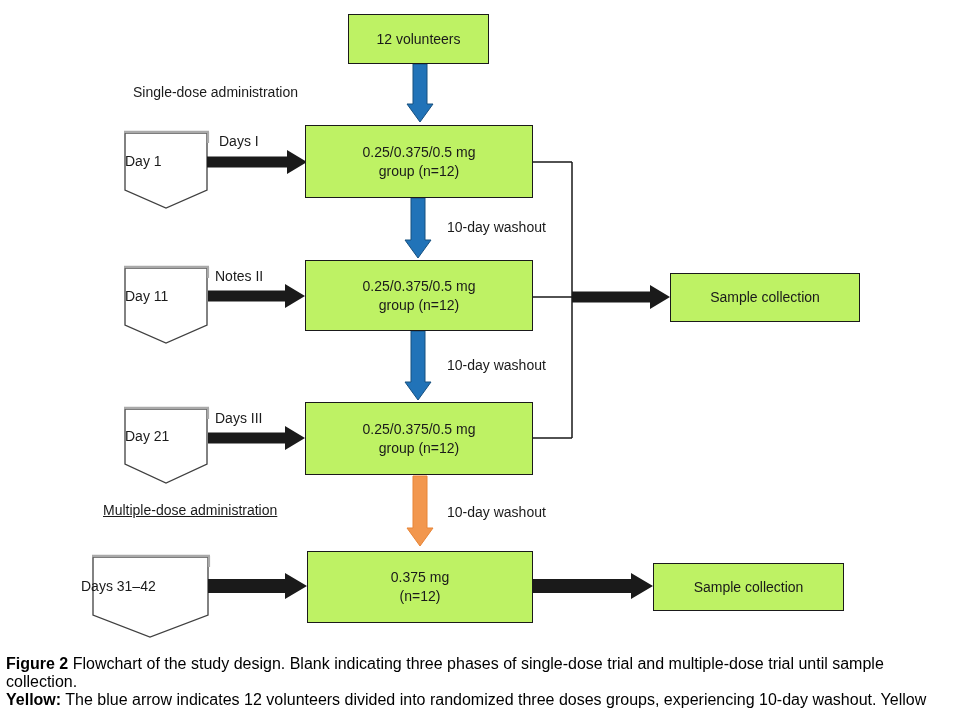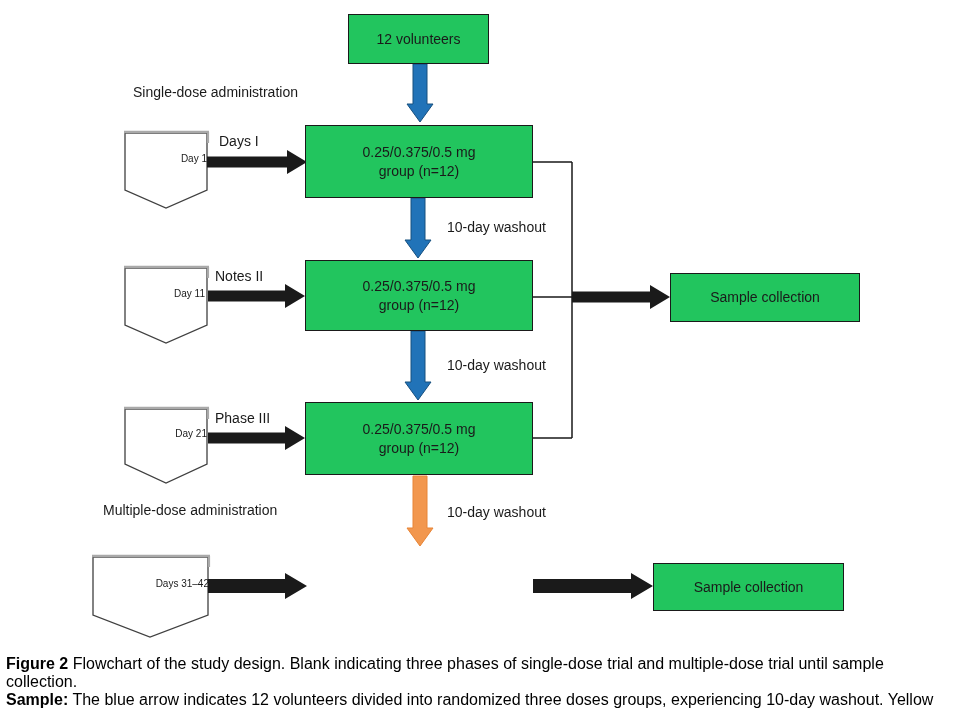--- a/index.html
+++ b/index.html
@@ -1,21 +1,21 @@
 <!DOCTYPE html>
 <html><head>
 <meta charset="utf-8">
 <style>
   html,body{margin:0;padding:0;background:#ffffff;}
   body{width:956px;height:708px;position:relative;font-family:"Liberation Sans",sans-serif;color:#1a1a1a;}
   .canvas{position:absolute;left:0;top:0;width:956px;height:645px;}
   .gfx{position:absolute;left:0;top:0;}
-  .box{position:absolute;background:#22c55e;border:1.4px solid #1a1a1a;display:flex;flex-direction:column;align-items:center;justify-content:center;font-size:14px;line-height:19px;text-align:center;box-sizing:border-box;}
+  .box{position:absolute;background:#bef264;border:1.4px solid #1a1a1a;display:flex;flex-direction:column;align-items:center;justify-content:center;font-size:14px;line-height:19px;text-align:center;box-sizing:border-box;}
   .lbl{position:absolute;font-size:14px;white-space:nowrap;}
-  .pent-lbl{position:absolute;font-size:10px;text-align:right;}
+  .pent-lbl{position:absolute;font-size:14px;text-align:left;}
   .caption{position:absolute;left:6px;top:655px;width:946px;font-size:16px;line-height:17.8px;color:#000;}
   .caption p{margin:0;}
   .caption b{font-weight:bold;}
 </style>
 </head>
 <body>
 
 <div class="canvas">
 
   <svg class="gfx" width="956" height="645" viewBox="0 0 956 645">
@@ -69,43 +69,47 @@
   <div class="box" style="left:305px;top:260px;width:228px;height:71px;">
     <span>0.25/0.375/0.5 mg</span>
     <span>group (n=12)</span>
   </div>
 
   <div class="box" style="left:305px;top:402px;width:228px;height:73px;">
     <span>0.25/0.375/0.5 mg</span>
     <span>group (n=12)</span>
   </div>
 
+  <div class="box" style="left:307px;top:551px;width:226px;height:72px;">
+    <span>0.375 mg</span>
+    <span>(n=12)</span>
+  </div>
 
   <div class="box" style="left:670px;top:273px;width:190px;height:49px;">
     <span>Sample collection</span>
   </div>
 
   <div class="box" style="left:653px;top:563px;width:191px;height:48px;">
     <span>Sample collection</span>
   </div>
 
   <div class="pent-lbl" style="left:125px;top:153px;width:82px;">Day 1</div>
   <div class="pent-lbl" style="left:125px;top:288px;width:80px;">Day 11</div>
   <div class="pent-lbl" style="left:125px;top:428px;width:82px;">Day 21</div>
   <div class="pent-lbl" style="left:81px;top:578px;width:128px;">Days 31–42</div>
 
   <div class="lbl" style="left:127px;top:84px;margin-left:6px;">Single-dose administration</div>
-  <div class="lbl" style="left:103px;top:502px;">Multiple-dose administration</div>
+  <div class="lbl" style="left:103px;top:502px;text-decoration:underline;">Multiple-dose administration</div>
 
   <div class="lbl" style="left:219px;top:133px;">Days I</div>
   <div class="lbl" style="left:215px;top:268px;">Notes II</div>
-  <div class="lbl" style="left:215px;top:410px;">Phase III</div>
+  <div class="lbl" style="left:215px;top:410px;">Days III</div>
 
   <div class="lbl" style="left:447px;top:219px;">10-day washout</div>
   <div class="lbl" style="left:447px;top:357px;">10-day washout</div>
   <div class="lbl" style="left:447px;top:504px;">10-day washout</div>
 
 </div>
 
 <div class="caption">
   <p><b>Figure 2</b><span> Flowchart of the study design. Blank indicating three phases of single-dose trial and multiple-dose trial until sample collection.</span></p>
-  <p><b>Sample:</b><span> The blue arrow indicates 12 volunteers divided into randomized three doses groups, experiencing 10-day washout. Yellow arrow indicates 12 subjects entering into multiple trial after 10-day washout with the last single-dose administration.</span></p>
+  <p><b>Yellow:</b><span> The blue arrow indicates 12 volunteers divided into randomized three doses groups, experiencing 10-day washout. Yellow arrow indicates 12 subjects entering into multiple trial after 10-day washout with the last single-dose administration.</span></p>
 </div>
 
 </body></html>

